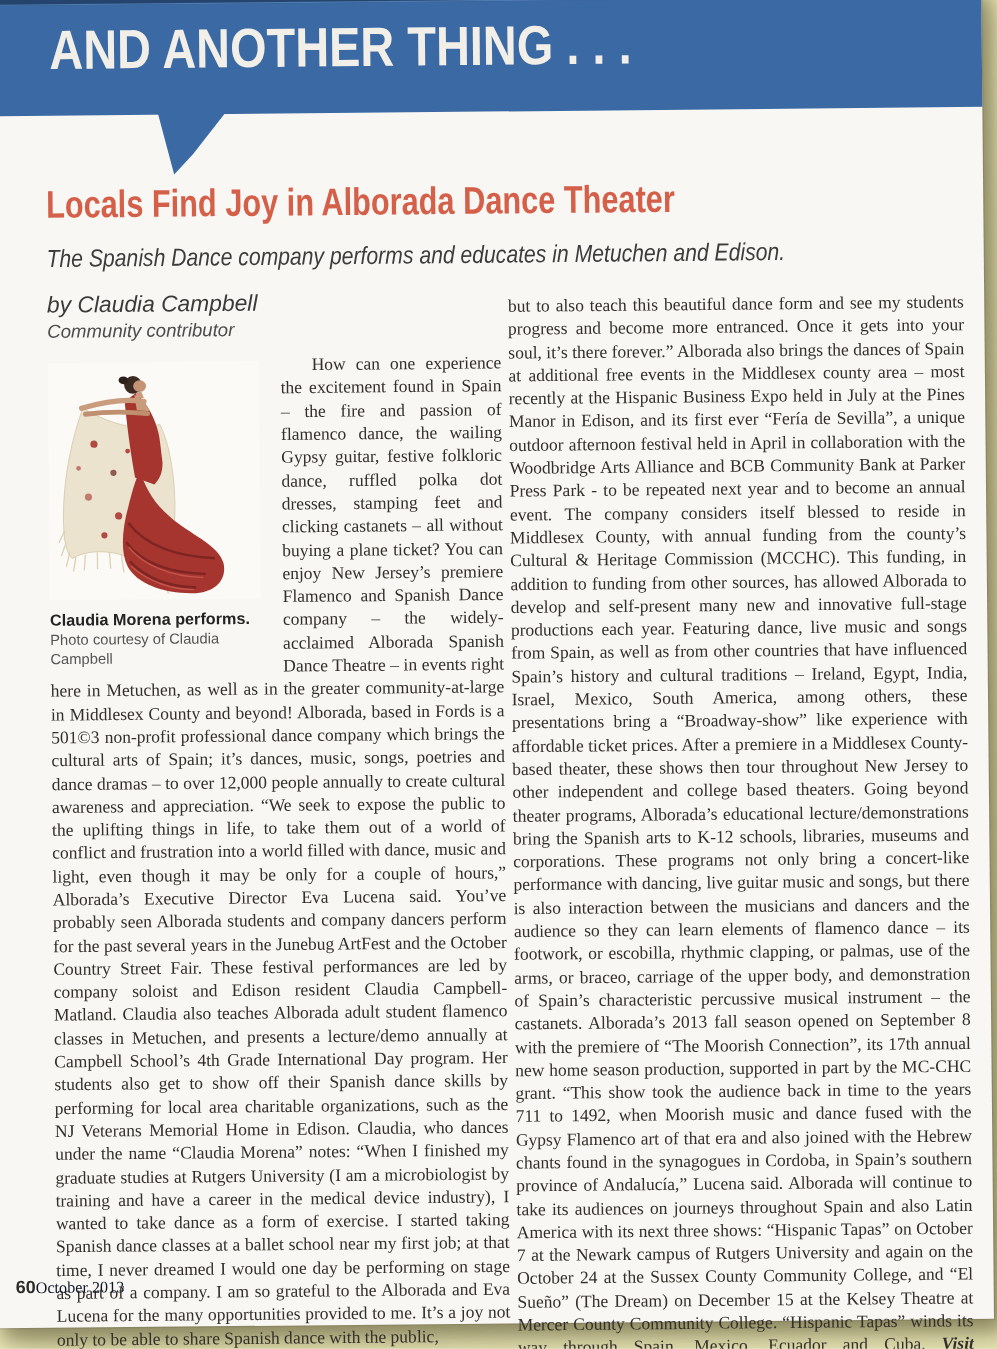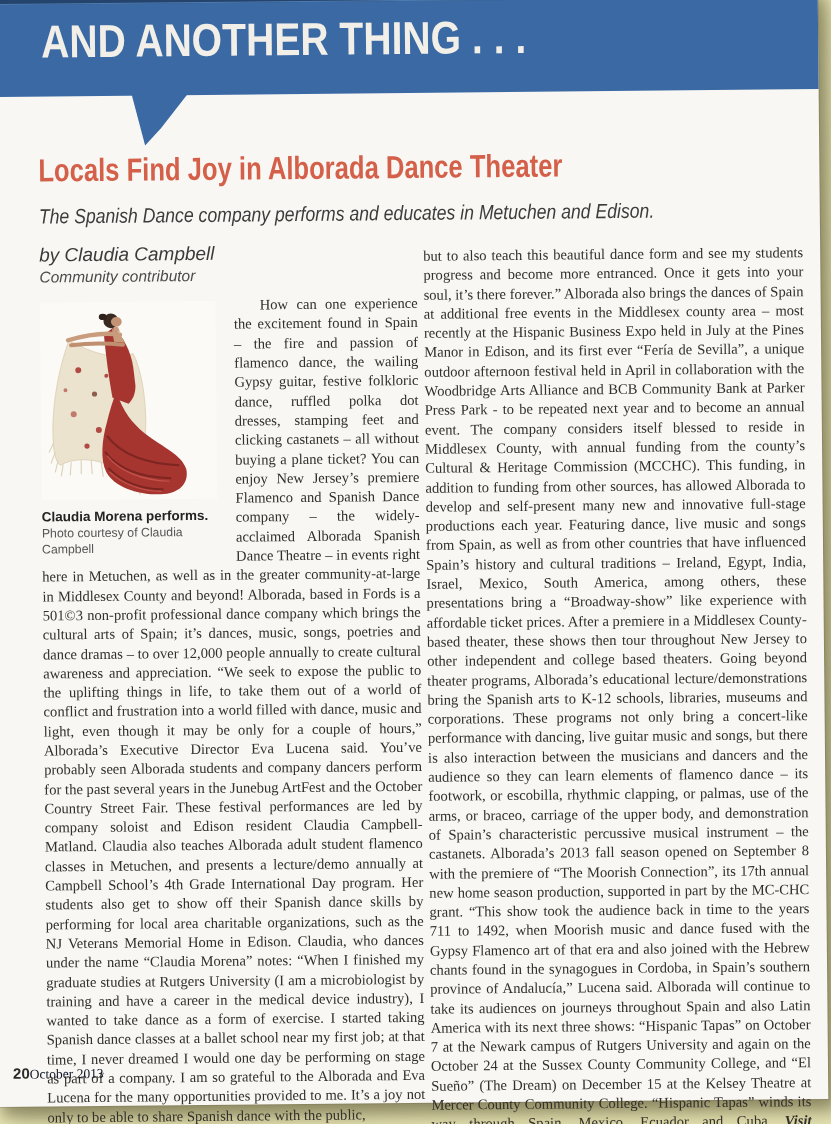--- a/index.html
+++ b/index.html
@@ -150,16 +150,16 @@
         <span class="caption-credit" style="display:block;">Photo courtesy of Claudia Campbell</span>
       </span><span>How can one experience the excitement found in Spain – the fire and passion of flamenco dance, the wailing Gypsy guitar, festive folkloric dance, ruffled polka dot dresses, stamping feet and clicking castanets – all without buying a plane ticket?  You can enjoy New Jersey’s premiere Flamenco and Spanish Dance company – the widely-acclaimed Alborada Spanish Dance Theatre – in events right here in Metuchen, as well as in the greater community-at-large in Middlesex County and beyond!  Alborada, based in Fords is a 501©3 non-profit professional dance company which brings the cultural arts of Spain; it’s dances, music, songs, poetries and dance dramas – to over 12,000 people annually to create cultural awareness and appreciation. “We seek to expose the public to the uplifting things in life, to take them out of a world of conflict and frustration into a world filled with dance, music and light, even though it may be only for a couple of hours,” Alborada’s Executive Director Eva Lucena said. You’ve probably seen Alborada students and company dancers perform for the past several years in the Junebug ArtFest and the October Country Street Fair. These festival performances are led by company soloist and Edison resident Claudia Campbell-Matland. Claudia also teaches Alborada adult student flamenco classes in Metuchen, and presents a lecture/demo annually at Campbell School’s 4th Grade International Day program. Her students also get to show off their Spanish dance skills by performing for local area charitable organizations, such as the NJ Veterans Memorial Home in Edison.  Claudia, who dances under the name “Claudia Morena” notes: “When I finished my graduate studies at Rutgers University (I am a microbiologist by training and have a career in the medical device industry), I wanted to take dance as a form of exercise. I started taking Spanish dance classes at a ballet school near my first job; at that time, I never dreamed I would one day be performing on stage as part of a company.  I am so grateful to the Alborada and Eva Lucena for the many opportunities provided to me.  It’s a joy not only to be able to share Spanish dance with the public,</span>
     </p>
   </div>
 
   <div class="col col-right">
     <p class="bodytext"><span>but to also teach this beautiful dance form and see my students progress and become more entranced. Once it gets into your soul, it’s there forever.”  Alborada also brings the dances of Spain at additional free events in the Middlesex county area – most recently at the Hispanic Business Expo held in July at the Pines Manor in Edison, and its first ever “Fería de Sevilla”, a unique outdoor afternoon festival held in April in collaboration with the Woodbridge Arts Alliance and BCB Community Bank at Parker Press Park - to be repeated next year and to become an annual event. The company considers itself blessed to reside in Middlesex County, with annual funding from the county’s Cultural &amp; Heritage Commission (MCCHC). This funding, in addition to funding from other sources, has allowed Alborada to develop and self-present many new and innovative full-stage productions each year.  Featuring dance, live music and songs from Spain, as well as from other countries that have influenced Spain’s history and cultural traditions – Ireland, Egypt, India, Israel, Mexico, South America, among others, these presentations bring a “Broadway-show” like experience with affordable ticket prices.  After a premiere in a Middlesex County-based theater, these shows then tour throughout New Jersey to other independent and college based theaters. Going beyond theater programs, Alborada’s educational lecture/demonstrations bring the Spanish arts to K-12 schools, libraries, museums and corporations. These programs not only bring a concert-like performance with dancing, live guitar music and songs, but there is also interaction between the musicians and dancers and the audience so they can learn elements of flamenco dance – its footwork, or escobilla, rhythmic clapping, or palmas, use of the arms, or braceo, carriage of the upper body, and demonstration of Spain’s characteristic percussive musical instrument – the castanets. Alborada’s 2013 fall season opened on September 8 with the premiere of “The Moorish Connection”, its 17th annual new home season production, supported in part by the MC-CHC grant. “This show took the audience back in time to the years 711 to 1492, when Moorish music and dance fused with the Gypsy Flamenco art of that era and also joined with the Hebrew chants found in the synagogues in Cordoba, in Spain’s southern province of Andalucía,” Lucena said.  Alborada will continue to take its audiences on journeys throughout Spain and also Latin America with its next three shows: “Hispanic Tapas” on October 7 at the Newark campus of Rutgers University and again on the October 24 at the Sussex County Community College, and “El Sueño” (The Dream) on December 15 at the Kelsey Theatre at Mercer County Community College.  “Hispanic Tapas” winds its way through Spain, Mexico, Ecuador and Cuba. </span><span class="cta">Visit alboradadance.org to learn more.</span></p>
   </div>
 
   <div class="footer">
-    <span class="page-number">20</span><span class="issue-date">October 2013</span>
+    <span class="page-number">60</span><span class="issue-date">October 2013</span>
   </div>
 
 </div>
 
 </body></html>

